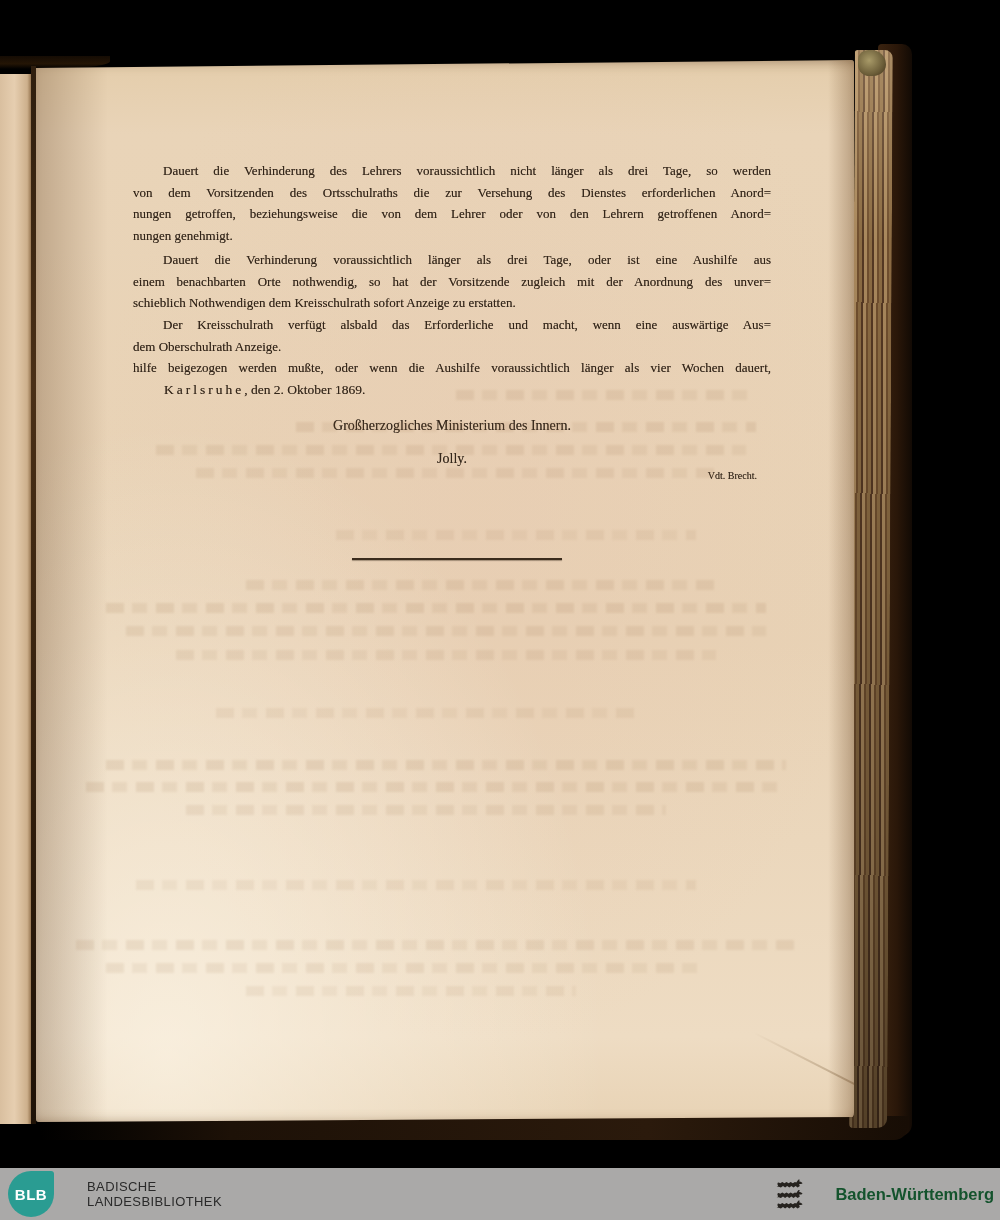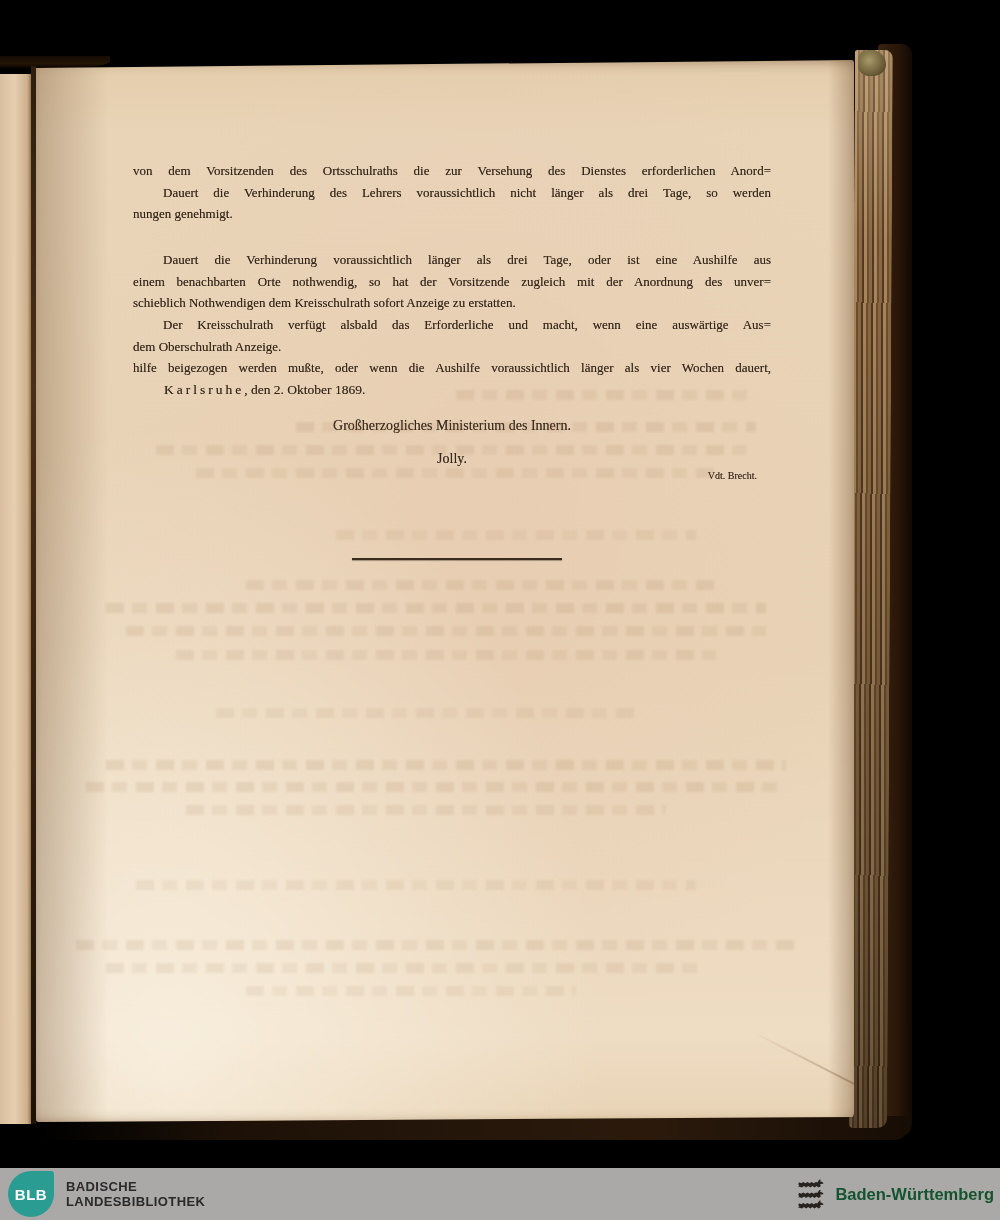--- a/index.html
+++ b/index.html
@@ -70,25 +70,25 @@
   .rule{position:absolute;left:316px;top:498px;width:210px;height:2px;background:#3b2c1d;
     box-shadow:0 1px 1px rgba(59,44,29,.4);}
 
   
   .ghost{position:absolute;height:10px;filter:blur(1.2px);
     background:repeating-linear-gradient(90deg,rgba(158,120,82,.26) 0 18px,rgba(158,120,82,0) 18px 26px,
       rgba(158,120,82,.20) 26px 41px,rgba(158,120,82,0) 41px 50px);}
 
   
   .banner{position:absolute;left:0;bottom:0;width:1000px;height:52px;background:#aaa9a8;
-    display:flex;align-items:center;font-family:"Liberation Sans",sans-serif;}
+    display:flex;align-items:center;font-family:"Liberation Sans",sans-serif;gap:21px;}
   .blb-logo{width:46px;height:46px;margin-left:8px;background:#2a9c92;
     border-radius:50% 3px 50% 50%;display:flex;align-items:center;justify-content:center;flex:none;}
   .blb-logo span{color:#fff;font-weight:bold;font-size:15px;letter-spacing:.5px;}
-  .lib-name{margin-left:12px;color:#2a2a2a;font-weight:bold;font-size:13px;letter-spacing:.4px;
+  .lib-name{margin-left:12px;color:#2a2a2a;font-weight:normal;font-size:13px;letter-spacing:.4px;
     line-height:15.5px;}
   .spacer{flex:1;}
   .lions{width:28px;height:41px;margin-right:10px;flex:none;}
   .region{color:#14532d;font-weight:bold;font-size:16.5px;margin-right:6px;}
 </style>
 </head>
 <body>
 
 <div class="stage">
 
@@ -97,22 +97,23 @@
   <div class="cover-top-left"></div>
   <div class="fore-edge"></div>
   <div class="corner-fitting"></div>
   <div class="left-strip"></div>
   <div class="gutter-line"></div>
 
   <div class="page">
 
 
     <div class="para p1">
+      <div class="line first">Dauert die Verhinderung des Lehrers voraussichtlich nicht länger als drei Tage, so werden</div>
       <div class="line">von dem Vorsitzenden des Ortsschulraths die zur Versehung des Dienstes erforderlichen Anord=</div>
-      <div class="line first">Dauert die Verhinderung des Lehrers voraussichtlich nicht länger als drei Tage, so werden</div>
+      <div class="line">nungen getroffen, beziehungsweise die von dem Lehrer oder von den Lehrern getroffenen Anord=</div>
       <div class="line last">nungen genehmigt.</div>
     </div>
 
     <div class="para p2">
       <div class="line first">Dauert die Verhinderung voraussichtlich länger als drei Tage, oder ist eine Aushilfe aus</div>
       <div class="line">einem benachbarten Orte nothwendig, so hat der Vorsitzende zugleich mit der Anordnung des unver=</div>
       <div class="line last">schieblich Nothwendigen dem Kreisschulrath sofort Anzeige zu erstatten.</div>
     </div>
 
     <div class="para p3">

